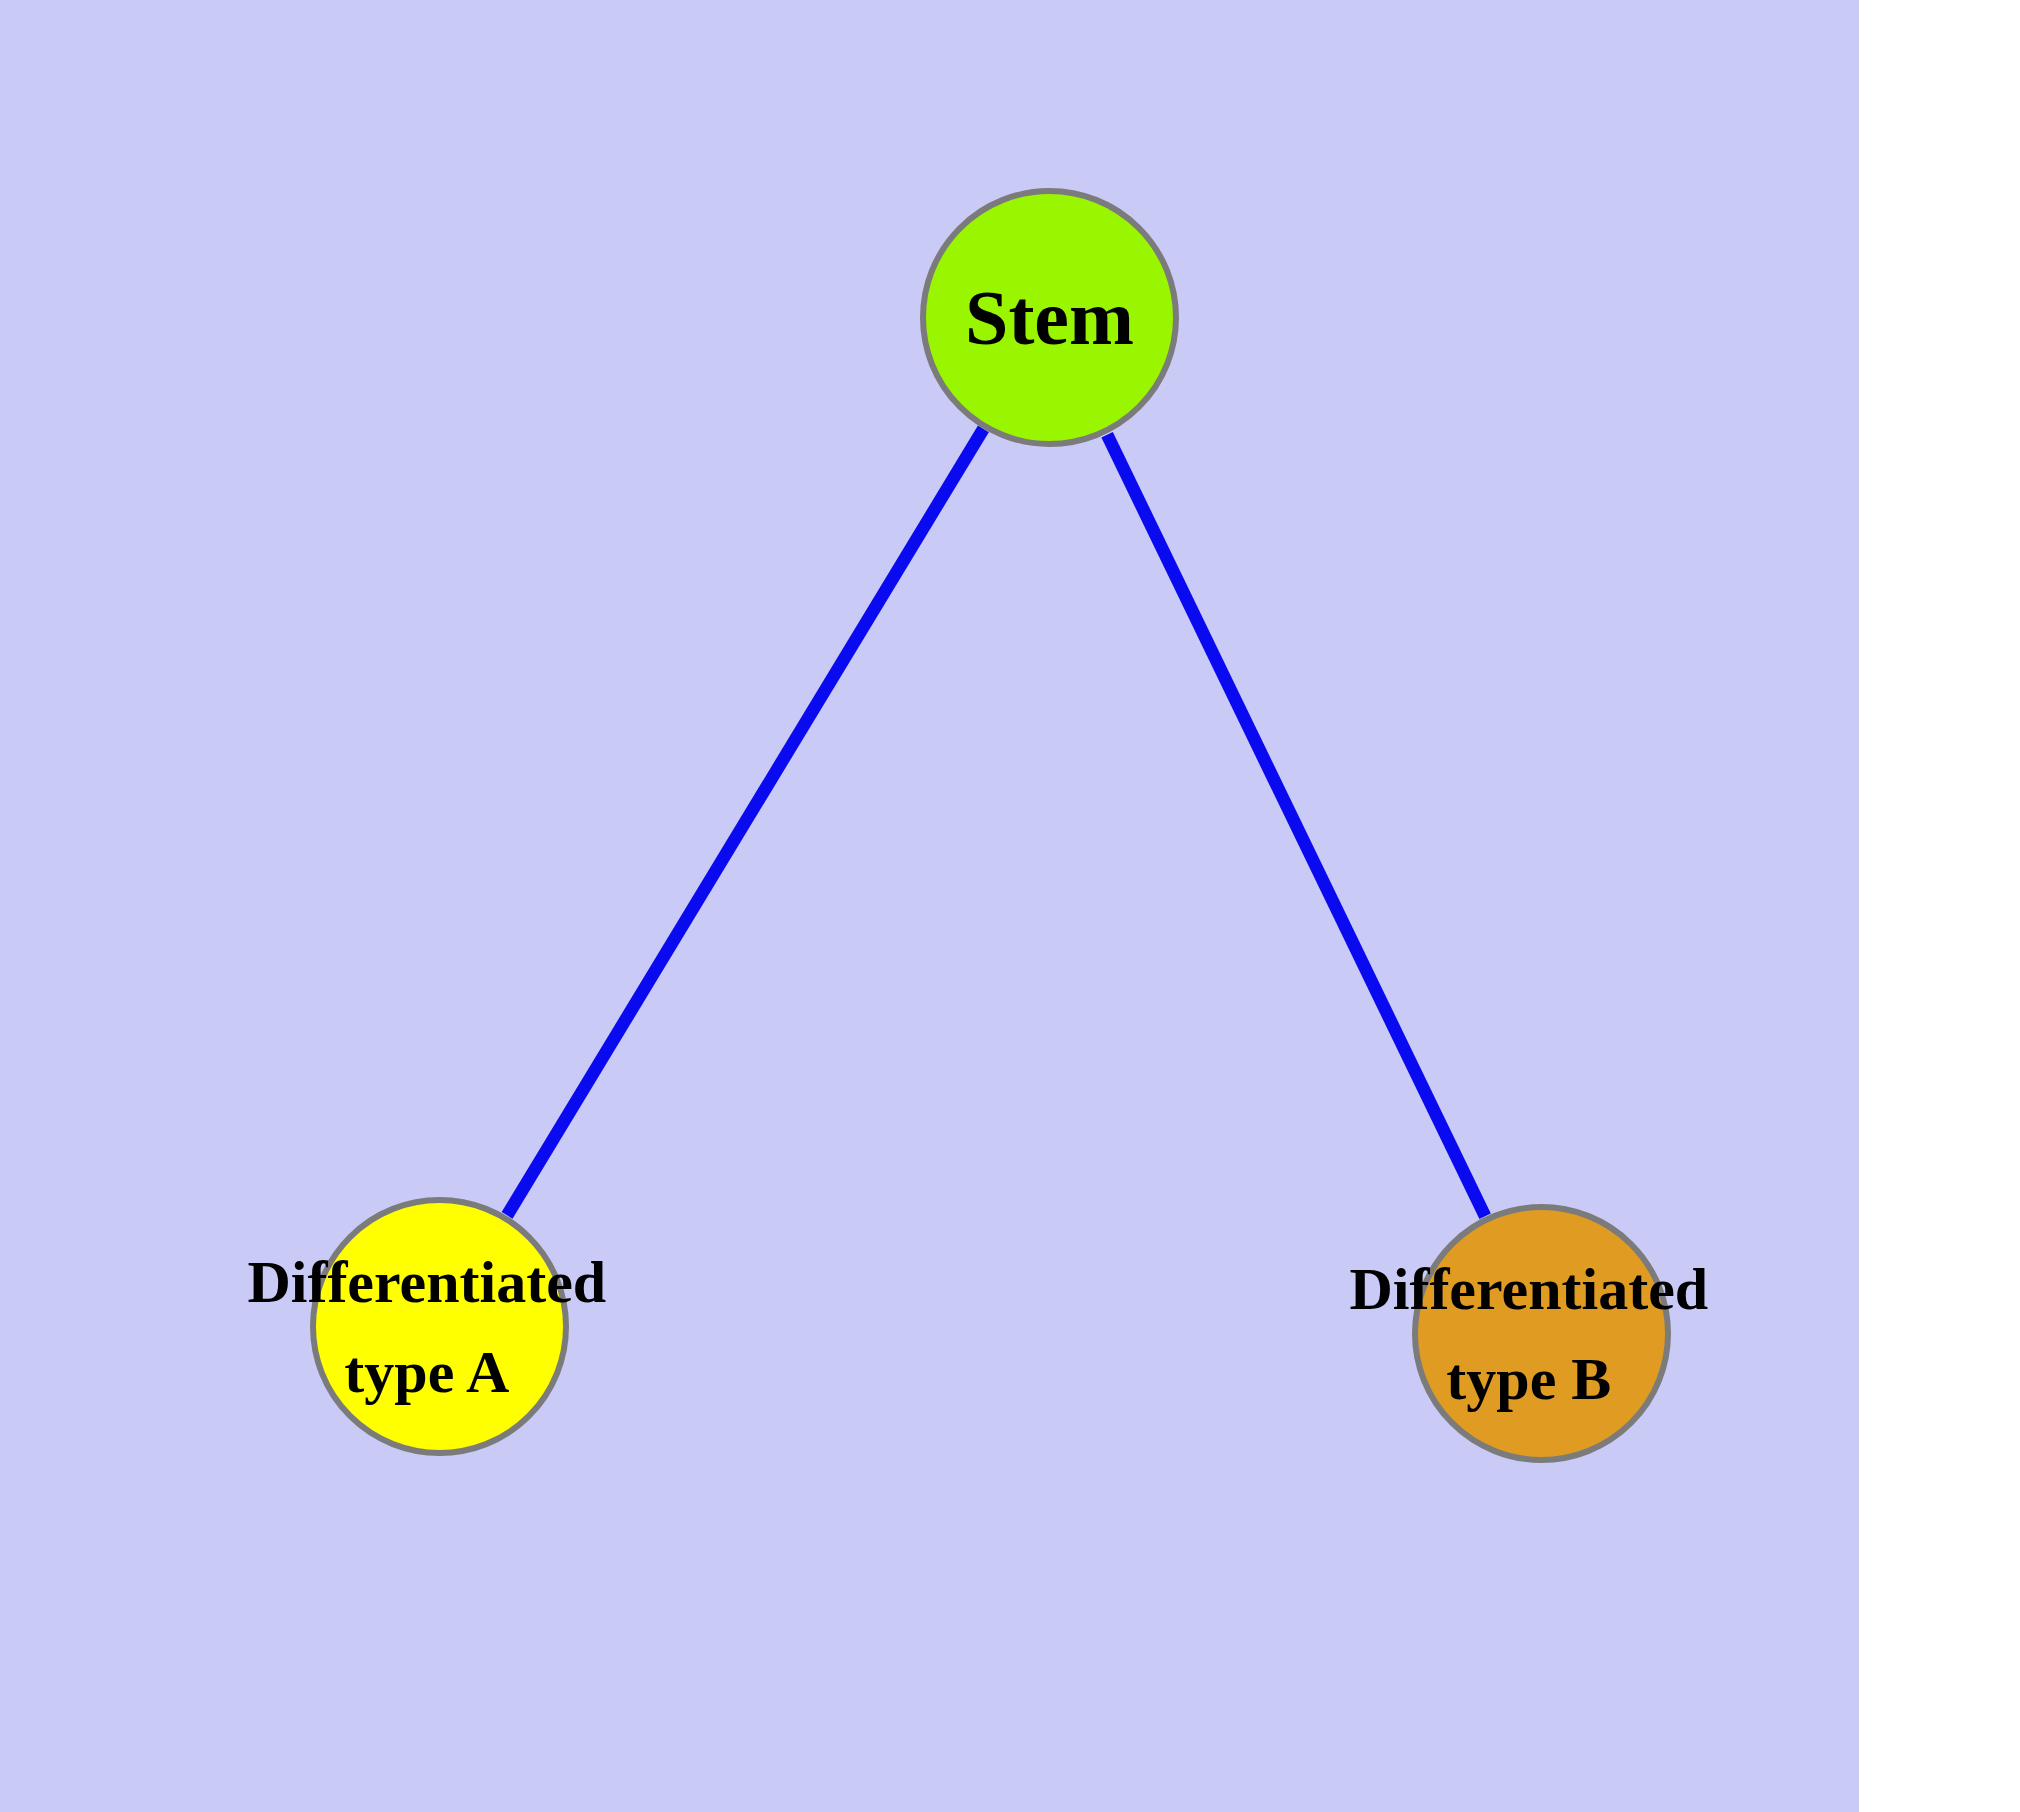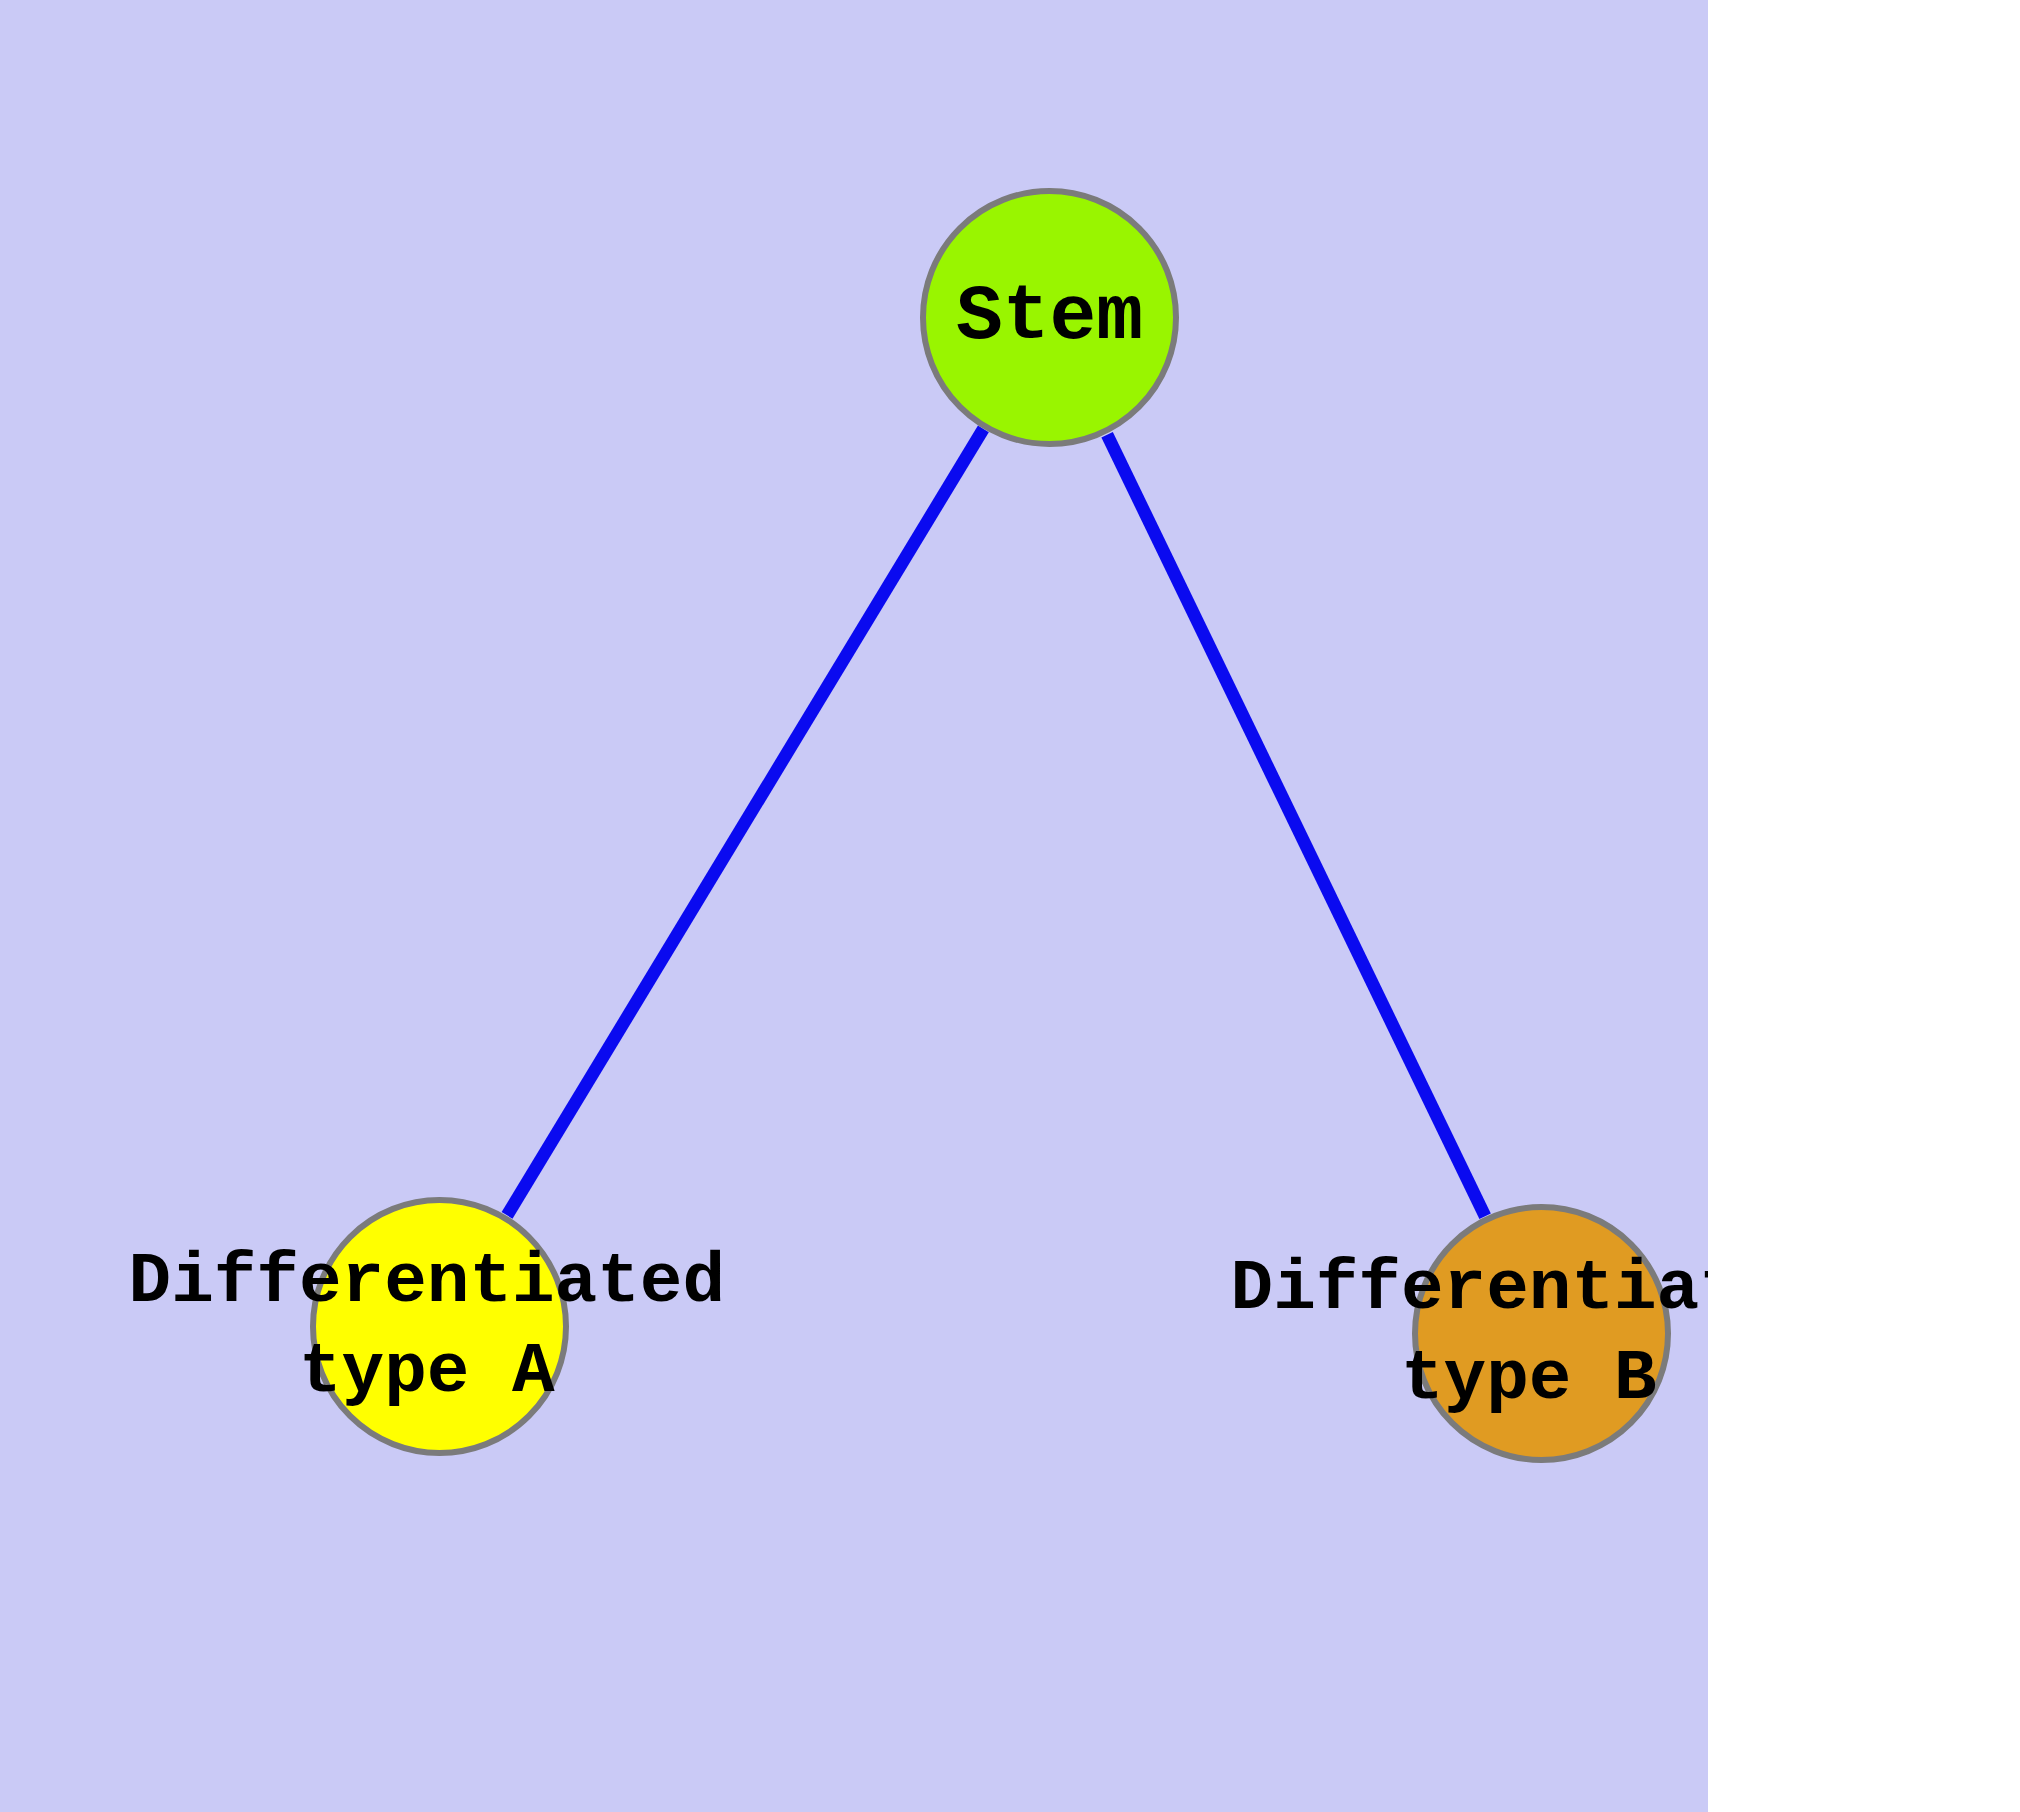--- a/index.html
+++ b/index.html
@@ -1,21 +1,21 @@
 <!DOCTYPE html>
 <html style="font-size:13.6px"><head>
 <meta charset="utf-8">
 <style>
   html, body { margin: 0; padding: 0; }
   #canvas {
     position: relative;
-    width: 1708px;
+    width: 1859px;
     height: 1812px;
     overflow: hidden;
-    font-family: Liberation Mono, monospace;
+    font-family: Liberation Serif, serif;
   }
   #edges {
     position: absolute;
     left: 0; top: 0;
     width: 2021px;
     height: 1812px;
   }
   .node {
     position: absolute;
     box-sizing: border-box;
@@ -35,21 +35,21 @@
     overflow: visible;
   }
   #node-stem { left: 920px; top: 188px; }
   #node-stem .node-label {
     font-size: 78px;
     line-height: 1.1;
   }
   #node-type-a { left: 310px; top: 1197px; }
   #node-type-b { left: 1412px; top: 1204px; }
   .leaf-label {
-    font-size: 71px;
+    font-size: 60px;
     line-height: 90px;
     transform: translateX(-12.7px);
   }
 </style>
 </head>
 <body>
 
 <div id="canvas" style="background-color: rgb(202, 202, 246);">
 
   <svg id="edges" viewBox="0 0 2384 2138" xmlns="http://www.w3.org/2000/svg">

